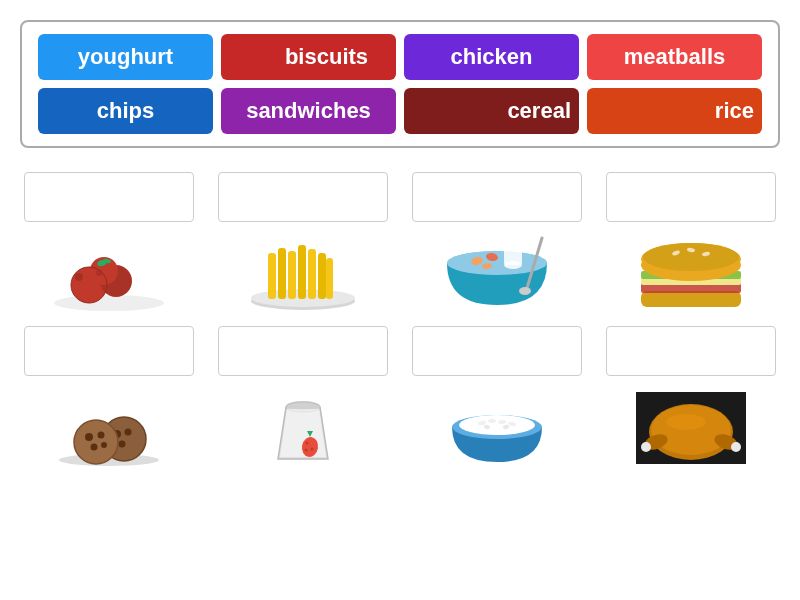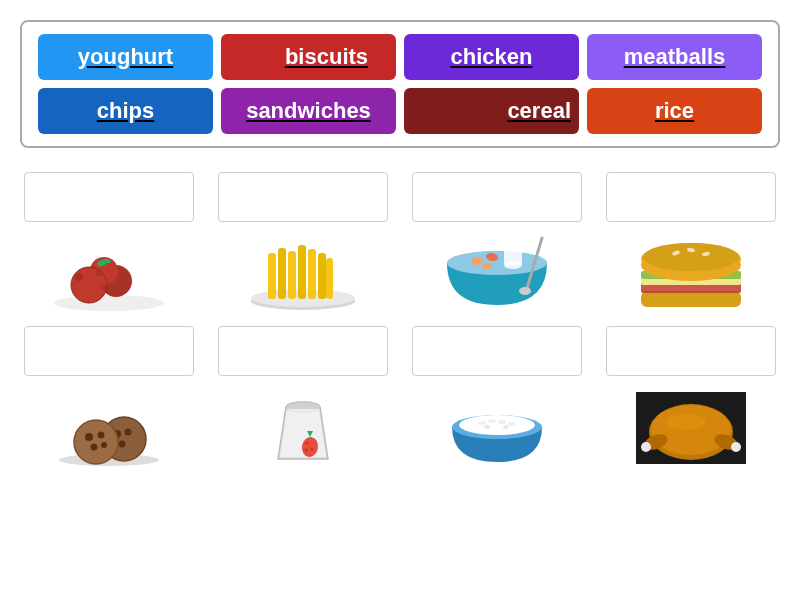--- a/index.html
+++ b/index.html
@@ -18,42 +18,41 @@
     
     .word-bank {
       border: 2px solid #aaa;
       border-radius: 8px;
       padding: 12px 16px;
       display: grid;
       grid-template-columns: repeat(4, 1fr);
       gap: 8px;
       width: 760px;
       margin-bottom: 24px;
-      text-decoration: underline;
     }
 
     .word-chip {
       border-radius: 6px;
       padding: 10px 8px;
       text-align: center;
       font-size: 22px;
       font-weight: bold;
       color: #fff;
       cursor: pointer;
       user-select: none;
     }
 
     .chip-blue    { background: #2196f3; }
     .chip-red     { background: #c62828; padding-left: 44px; }
     .chip-orange  { background: #6d28d9; }
-    .chip-green   { background: #8b5cf6; }
+    .chip-green   { background: #ef4444; }
     .chip-purple  { background: #8e24aa; }
     .chip-dkblue  { background: #1565c0; }
     .chip-teal    { background: #7f1d1d; text-align: right; }
-    .chip-dorange { background: #d84315; }
+    .chip-dorange { background: #d84315; text-align: right; }
 
     
     .match-area {
       display: grid;
       grid-template-columns: repeat(4, 1fr);
       gap: 12px 16px;
       width: 760px;
     }
 
     .match-col {

